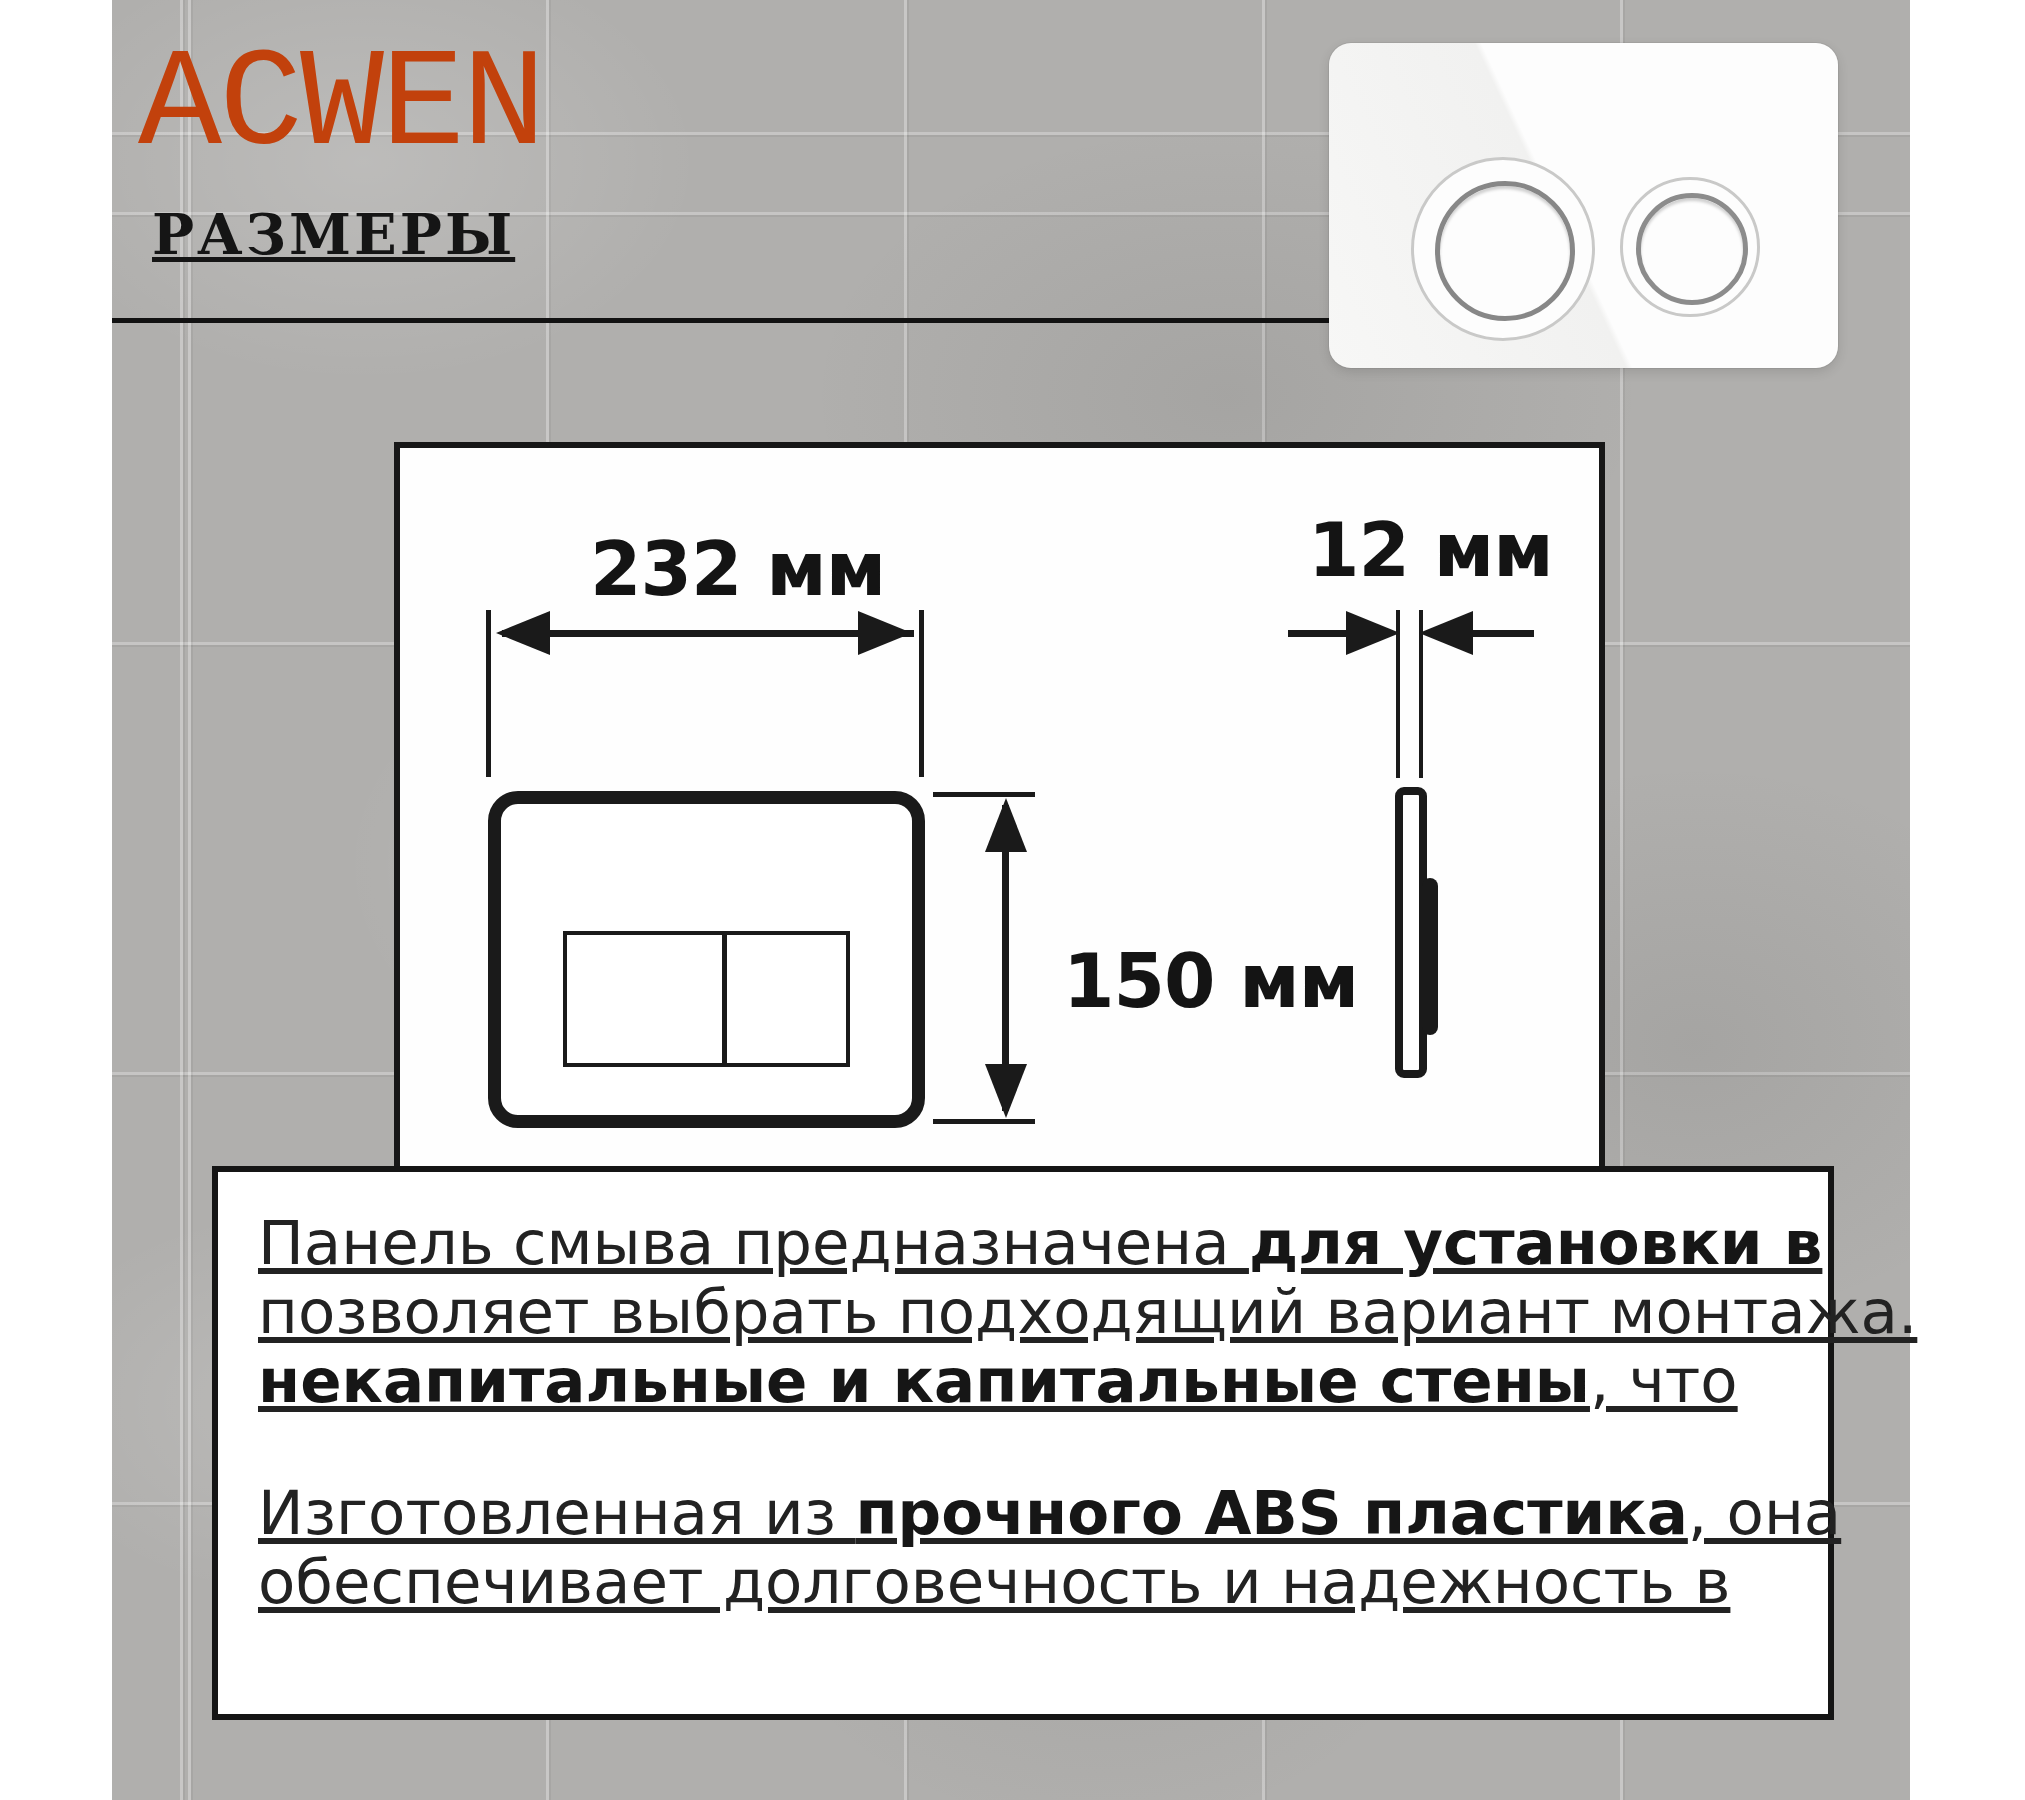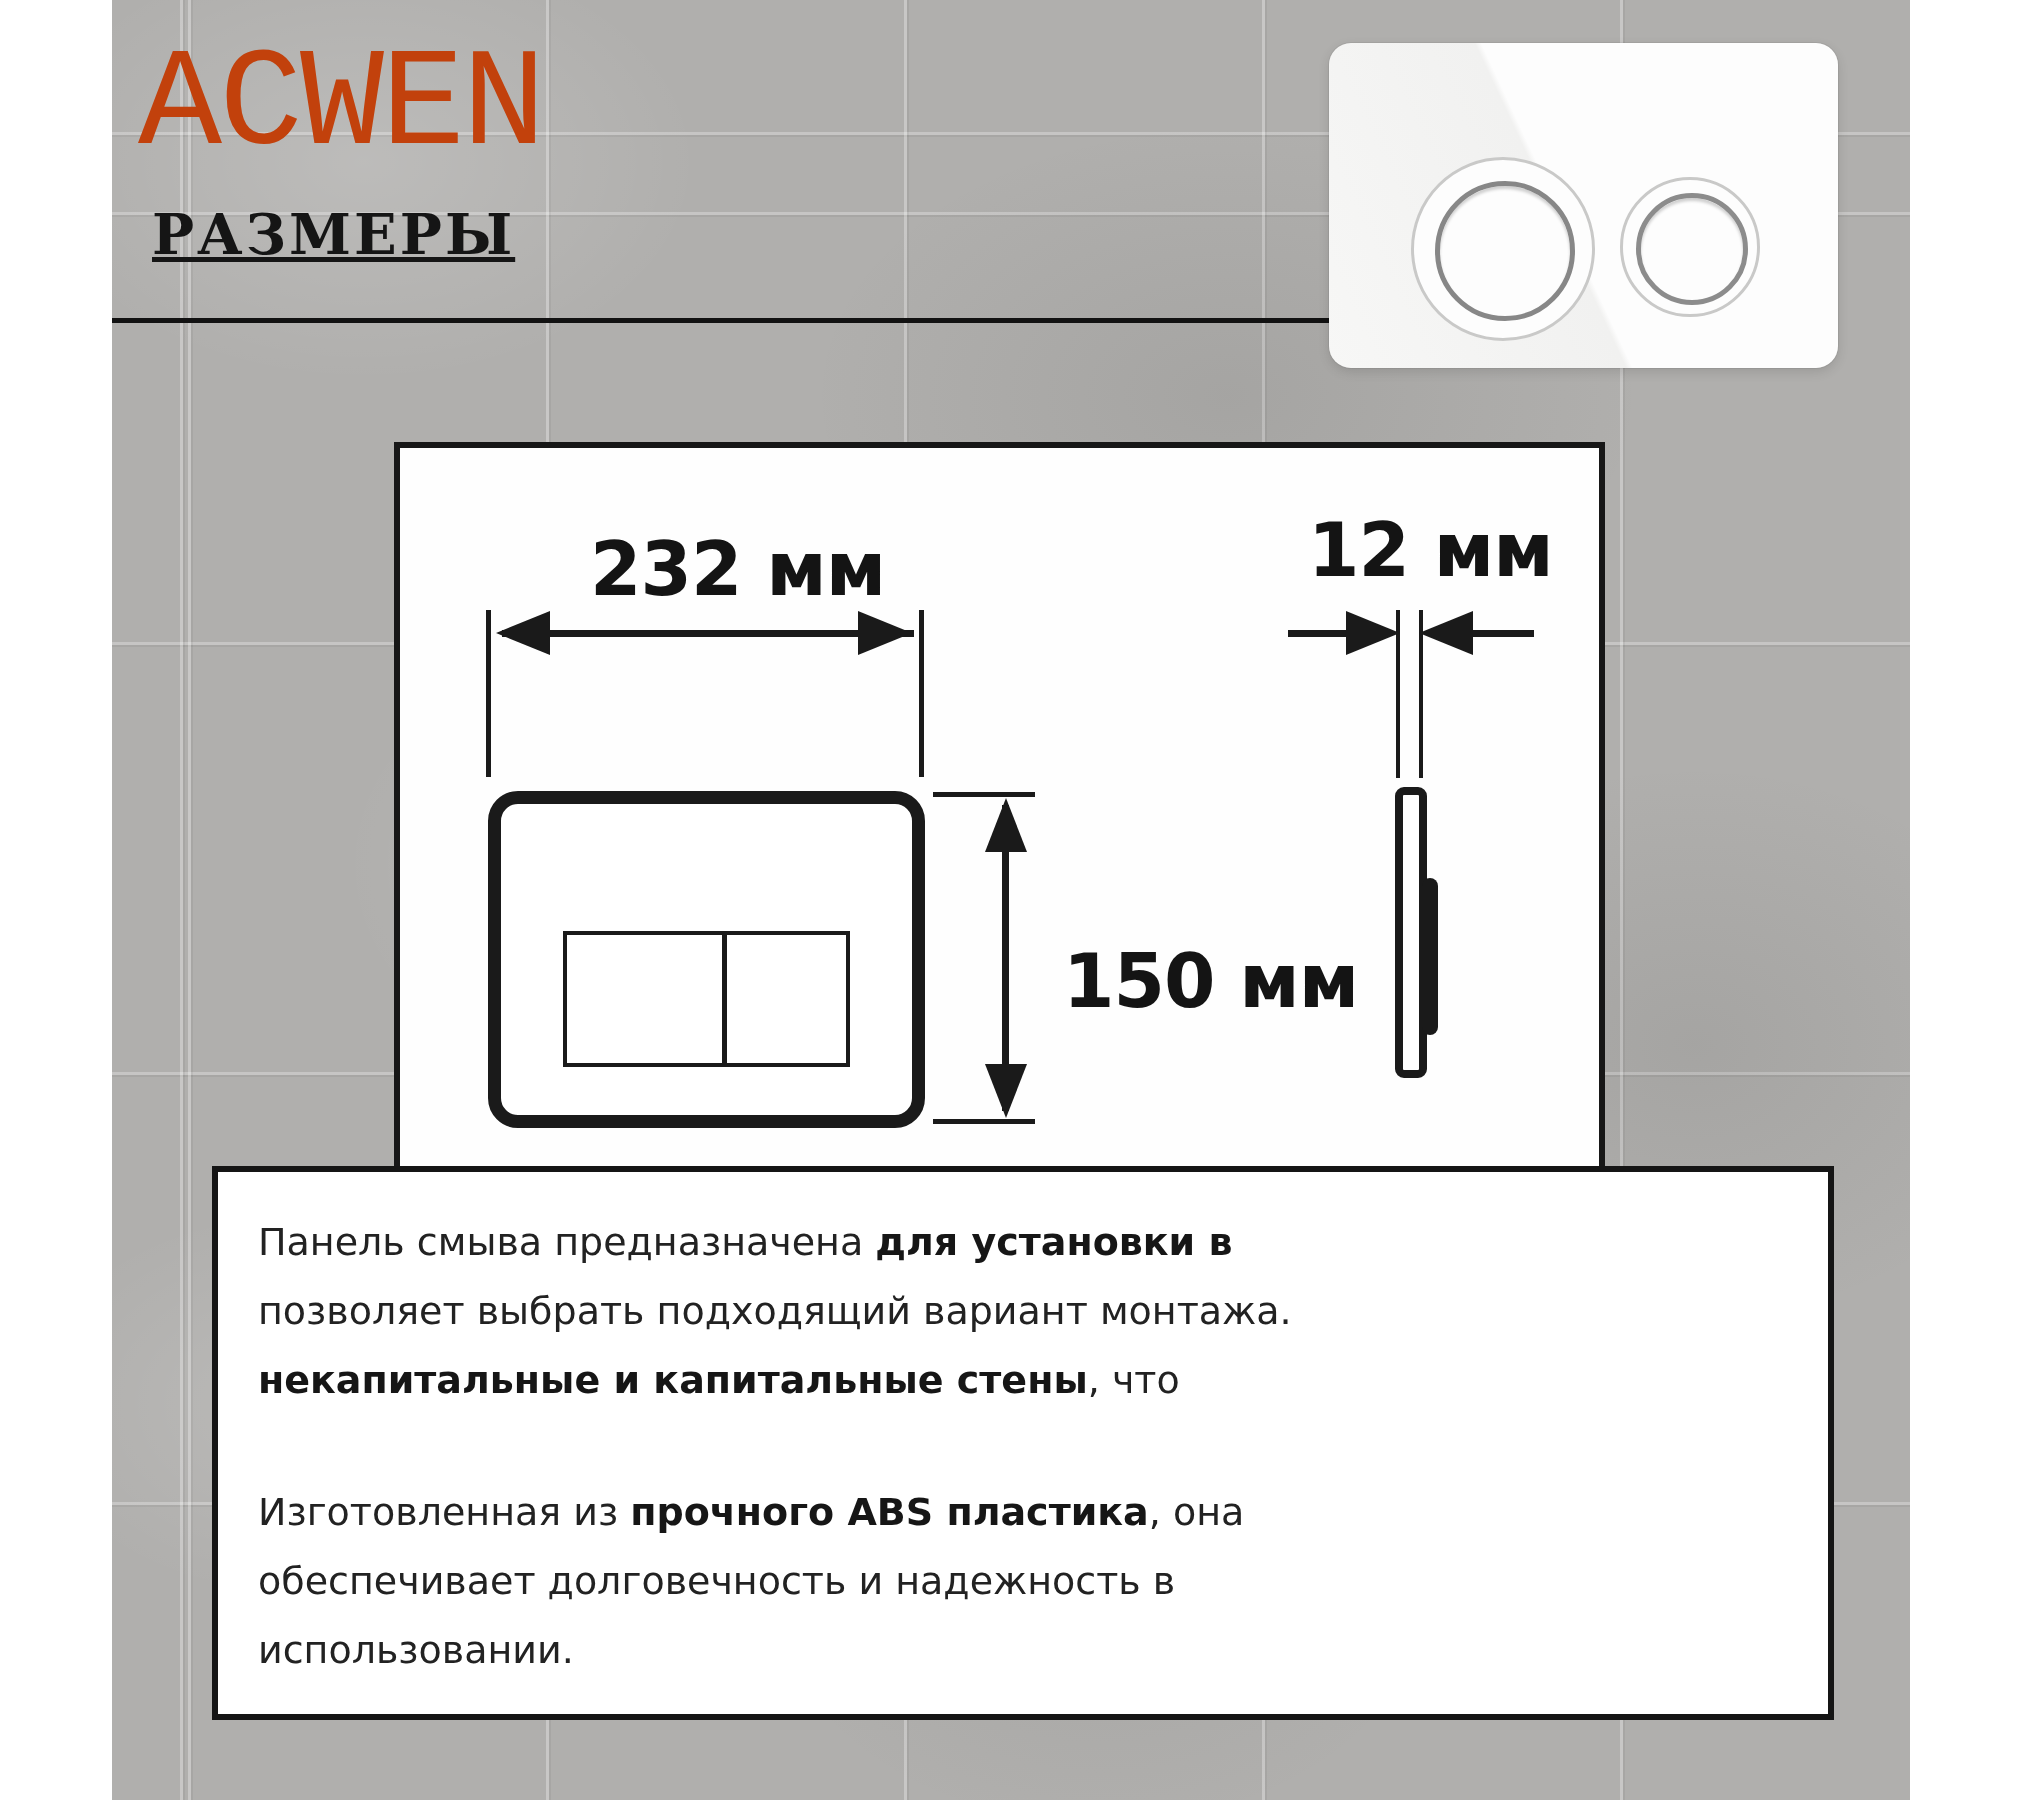--- a/index.html
+++ b/index.html
@@ -84,21 +84,21 @@
   }
   .side-bump{ position:absolute; left:1022px; top:430px; width:16px; height:157px; background:#1a1a1a; border-radius:8px; }
   
   .tbox{
     position:absolute; left:212px; top:1166px; width:1622px; height:554px;
     background:#ffffff; border:6px solid #151515; box-sizing:border-box;
     padding:36px 30px 0 40px;
   }
   .tbox .para{ margin:0; }
   .tbox .para + .para{ margin-top:63px; }
-  .tbox .tline{ font-size:38px; line-height:69px; white-space:nowrap; color:#222222; }
+  .tbox .tline{ font-size:61px; line-height:69px; white-space:nowrap; color:#222222;text-decoration:underline; }
   .tbox .tline b{ font-weight:700; color:#161616; }
 </style>
 </head>
 <body>
 
 <div id="canvas">
 
   <div class="tiles"></div>
 
   <div class="brand">ACWEN</div>
@@ -150,18 +150,17 @@
   <div class="tbox">
     <div>
         <div class="para">
           <div class="tline"><span>Панель смыва предназначена </span><b>для установки в</b></div>
           <div class="tline"><span>позволяет выбрать подходящий вариант монтажа.</span></div>
           <div class="tline"><b>некапитальные и капитальные стены</b><span>, что</span></div>
         </div>
         <div class="para">
           <div class="tline"><span>Изготовленная из </span><b>прочного ABS пластика</b><span>, она</span></div>
           <div class="tline"><span>обеспечивает долговечность и надежность в</span></div>
-          <div class="tline"><span>использовании.</span></div>
         </div>
       </div>
   </div>
 
 </div>
 
 </body></html>

